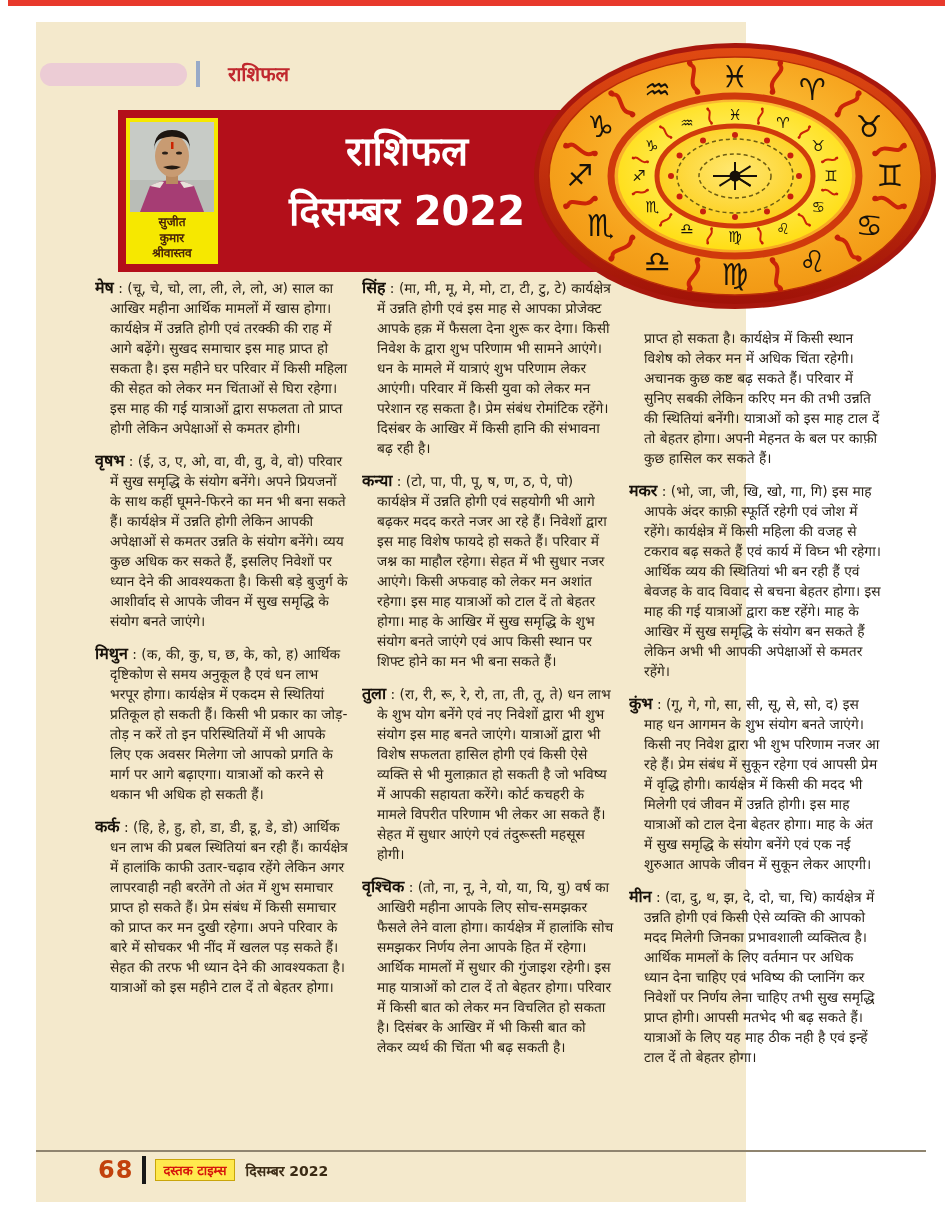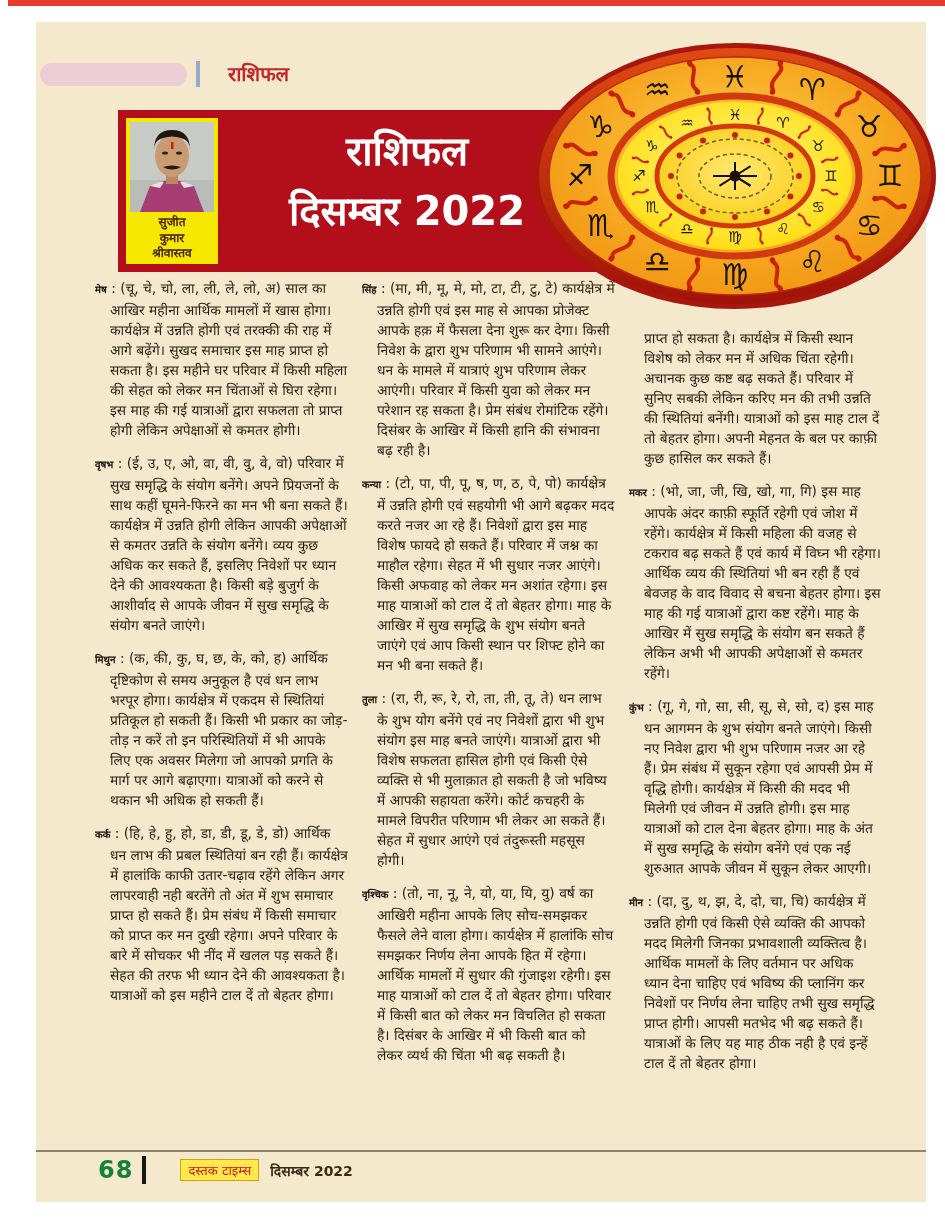--- a/index.html
+++ b/index.html
@@ -1,19 +1,19 @@
 <!DOCTYPE html>
 <html style="--page-bg: #f4e9cc; --top-strip: #e8392b; --pill-pink: #ecccd5; --divider-blue: #98aac8; --label-red: #c0282e; --banner-red: #b30f1a; --author-yellow: #f6e800; --body-text: #261e12; --logo-red: #d6150b; --logo-bg: #ffe94e; --rule: #8f846f; --wheel-orange: #f5a01a; --wheel-yellow: #ffdf00; --wheel-rim-red: #c03010;"><head>
 <meta charset="utf-8">
 <style>
   html,body{margin:0;padding:0;background:#ffffff;}
   .page{position:relative;width:945px;height:1223px;background:#ffffff;overflow:hidden;
         font-family:"DejaVu Sans","Liberation Sans",sans-serif;}
   .top-strip{position:absolute;left:8px;top:0;right:0;height:6px;background:var(--top-strip,#e8392b);}
-  .paper{position:absolute;left:36px;top:22px;width:890px;height:1180px;background:var(--page-bg,#f4e9cc);}
+  .paper{position:absolute;left:36px;top:22px;width:710px;height:1180px;background:var(--page-bg,#f4e9cc);}
 
   
   .pill{position:absolute;left:4px;top:41px;width:147px;height:23px;border-radius:12px;background:var(--pill-pink,#ecccd5);}
   .hdiv{position:absolute;left:160px;top:39px;width:4px;height:26px;background:var(--divider-blue,#98aac8);}
   .section-label{position:absolute;left:192px;top:38px;font-size:20px;font-weight:bold;color:var(--label-red,#c0282e);}
 
   
   .titlebox{position:absolute;left:82px;top:88px;width:480px;height:162px;background:var(--banner-red,#b30f1a);z-index:1;}
   .authorbox{position:absolute;left:8px;top:8px;width:92px;height:146px;background:var(--author-yellow,#f6e800);}
   .photo{position:absolute;left:4px;top:4px;width:84px;height:90px;display:block;}
@@ -25,30 +25,30 @@
 
   
   .wheel{position:absolute;left:497px;top:20px;width:405px;height:272px;z-index:2;}
 
   
   .cols{position:absolute;left:59px;top:256px;width:792px;height:868px;display:flex;gap:14px;overflow:hidden;}
   .col{width:253px;flex:0 0 253px;overflow:hidden;}
   .col-offset{padding-top:50px;}
   .sec{margin:0 0 13px 0;font-size:13.8px;line-height:20px;color:var(--body-text,#261e12);
        text-indent:-15px;padding-left:15px;text-align:left;}
-  .sec b{font-size:10px;color:#17110a;}
+  .sec b{font-size:16px;color:#17110a;}
   .sec.cont{text-indent:0;}
 
   
   .footer-rule{position:absolute;left:0;top:1128px;width:890px;height:2px;background:var(--rule,#8f846f);}
   .footer{position:absolute;left:62px;top:1133px;height:30px;display:flex;align-items:center;}
-  .pgnum{font-size:24px;font-weight:bold;color:#15803d;letter-spacing:1px;}
+  .pgnum{font-size:24px;font-weight:bold;color:#c2410c;letter-spacing:1px;}
   .fbar{display:inline-block;width:4px;height:28px;background:#181818;margin:0 9px 0 9px;}
   .maglogo{display:inline-block;background:var(--logo-bg,#ffe94e);color:var(--logo-red,#d6150b);
-           border:1px solid #c9a50a;font-size:13px;font-weight:normal;padding:1px 7px;margin-left:25px;}
+           border:1px solid #c9a50a;font-size:13px;font-weight:bold;padding:1px 7px;}
   .fissue{margin-left:11px;font-size:14px;font-weight:bold;color:#3b2b15;}
 </style>
 </head>
 <body>
 
 <div class="page">
   <div class="top-strip"></div>
 
   <div class="paper">
 

